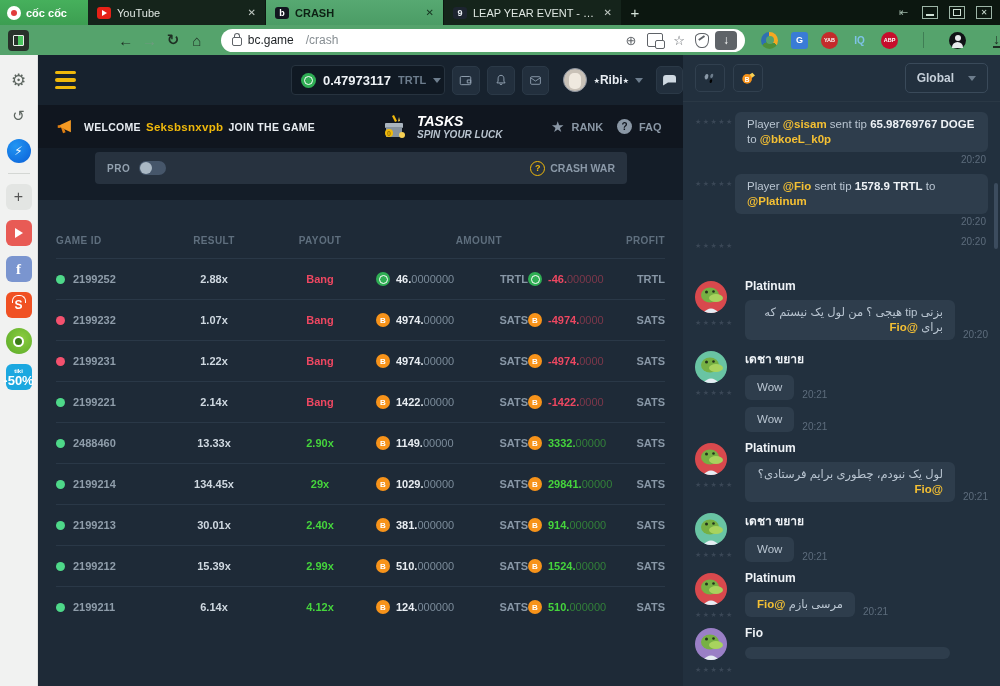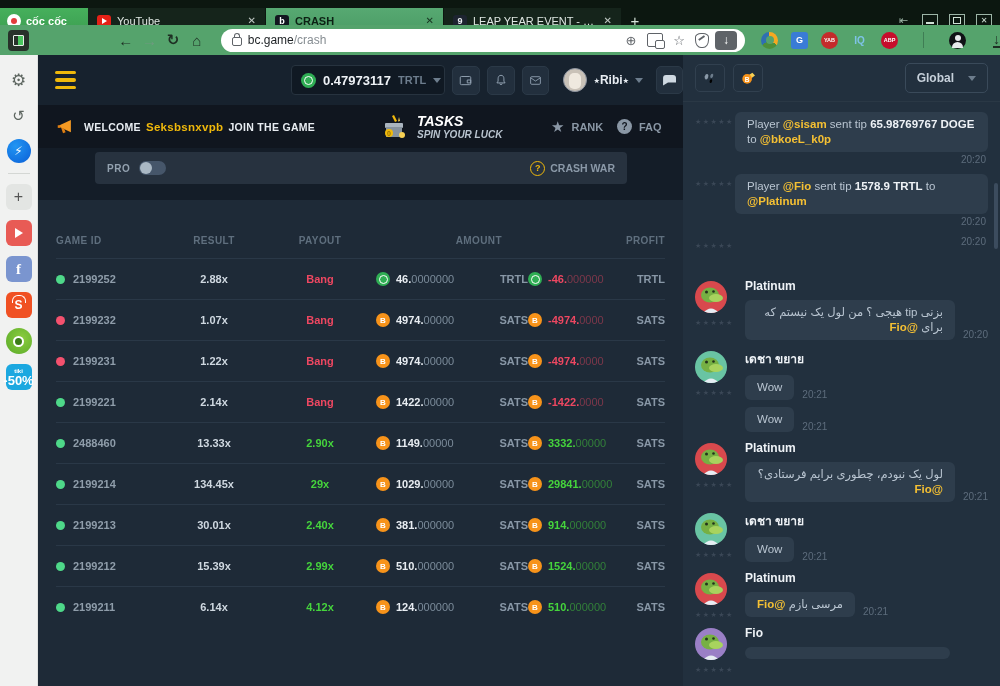--- a/index.html
+++ b/index.html
@@ -1,19 +1,19 @@
 <!DOCTYPE html>
 <html><head>
 <meta charset="utf-8">
 <style>
   html,body{margin:0;padding:0;background:#0c1710;}
   .screen{position:relative;width:1000px;height:686px;overflow:hidden;
     font-family:"Liberation Sans","DejaVu Sans",sans-serif;font-size:12px;}
   
-  .tabbar{position:absolute;left:0;top:8px;width:1000px;height:25px;background:#0c1710;display:flex;align-items:stretch;}
+  .tabbar{position:absolute;left:0;top:0;width:1000px;height:25px;background:#0c1710;display:flex;align-items:stretch;}
   .brand{width:88px;background:linear-gradient(#46b05c,#3c9e51);display:flex;align-items:center;gap:5px;padding-left:7px;box-sizing:border-box;}
   .brand .logo{width:14px;height:14px;border-radius:50%;background:#fff;position:relative;flex:none;}
   .brand .logo::after{content:"";position:absolute;left:4px;top:4px;width:6px;height:6px;border-radius:50%;background:#e23c3c;}
   .brand .btxt{color:#fff;font-weight:bold;font-size:11px;white-space:nowrap;}
   .tab{width:178px;box-sizing:border-box;display:flex;align-items:center;gap:6px;padding:0 9px;background:#15241b;color:#dfe7e2;font-size:11px;border-right:1px solid #0c1710;cursor:default;}
   .tab.active{background:linear-gradient(#57a972,#4b9c65);color:#0d2114;font-weight:bold;}
   .tab-title{white-space:nowrap;overflow:hidden;text-overflow:ellipsis;flex:1;}
   .tab-close{font-size:10px;opacity:.85;}
   .fav{width:14px;height:12px;flex:none;display:flex;align-items:center;justify-content:center;font-size:9px;font-weight:bold;border-radius:3px;}
   .fav-youtube{background:#e62117;}
@@ -31,21 +31,21 @@
   .toolbar{position:absolute;left:0;top:25px;width:1000px;height:30px;background:#55a36c;display:flex;align-items:center;}
   .side-toggle{width:21px;height:21px;margin-left:8px;border-radius:4px;background:#27312a;display:flex;align-items:center;justify-content:center;}
   .side-toggle i{display:block;width:9px;height:9px;border:1.5px solid #e8efe9;border-radius:1px;background:linear-gradient(90deg,transparent 50%,#49c55e 50%);}
   .navbtn{width:24px;text-align:center;font-size:15px;color:#1e2e23;font-weight:bold;}
   .navbtn.dis{color:#6f9a80;}
   .nav-gap{width:86px;}
   .addressbar{margin-left:12px;width:530px;height:23px;background:#fff;border-radius:13px;display:flex;align-items:center;padding:0 8px 0 11px;box-sizing:border-box;gap:6px;}
   .lock{width:8px;height:7px;border:1.5px solid #5f6368;border-radius:2px;position:relative;margin-top:3px;}
   .lock::before{content:"";position:absolute;left:1px;top:-5px;width:4px;height:4px;border:1.5px solid #5f6368;border-bottom:none;border-radius:4px 4px 0 0;}
   .url{font-size:12px;flex:1;white-space:nowrap;}
-  .url .host{color:#1d2124;} .url .path{color:#868d92;}
+  .url .host{color:#1d2124;} .url .path{color:#868d92;margin-left:12px;}
   .abar-ico{color:#5f6368;font-size:13px;width:20px;text-align:center;}
   .tr-ico{width:14px;height:12px;border:1.5px solid #5f6368;border-radius:2px;position:relative;}
   .tr-ico::after{content:"";position:absolute;right:-3px;bottom:-3px;width:8px;height:7px;background:#fff;border:1.5px solid #5f6368;border-radius:2px;}
   .shield{width:12px;height:13px;border:1.5px solid #5f6368;border-radius:6px 6px 6px 6px / 4px 4px 8px 8px;position:relative;}
   .shield::after{content:"";position:absolute;left:2px;top:3px;width:7px;height:1.5px;background:#5f6368;transform:rotate(-35deg);}
   .dlbtn{width:22px;height:19px;background:#5f6368;border-radius:4px;color:#fff;display:flex;align-items:center;justify-content:center;font-size:12px;}
   .exts{display:flex;align-items:center;gap:13px;margin-left:16px;}
   .ext{width:17px;height:17px;border-radius:50%;display:flex;align-items:center;justify-content:center;font-size:5.5px;font-weight:bold;color:#fff;}
   .ext.wheel{background:conic-gradient(#f6a821 0 120deg,#4c8f3b 120deg 240deg,#2f6fb2 240deg 360deg);position:relative;}
   .ext.wheel::after{content:"";width:8px;height:8px;border-radius:50%;background:#55a36c;}

